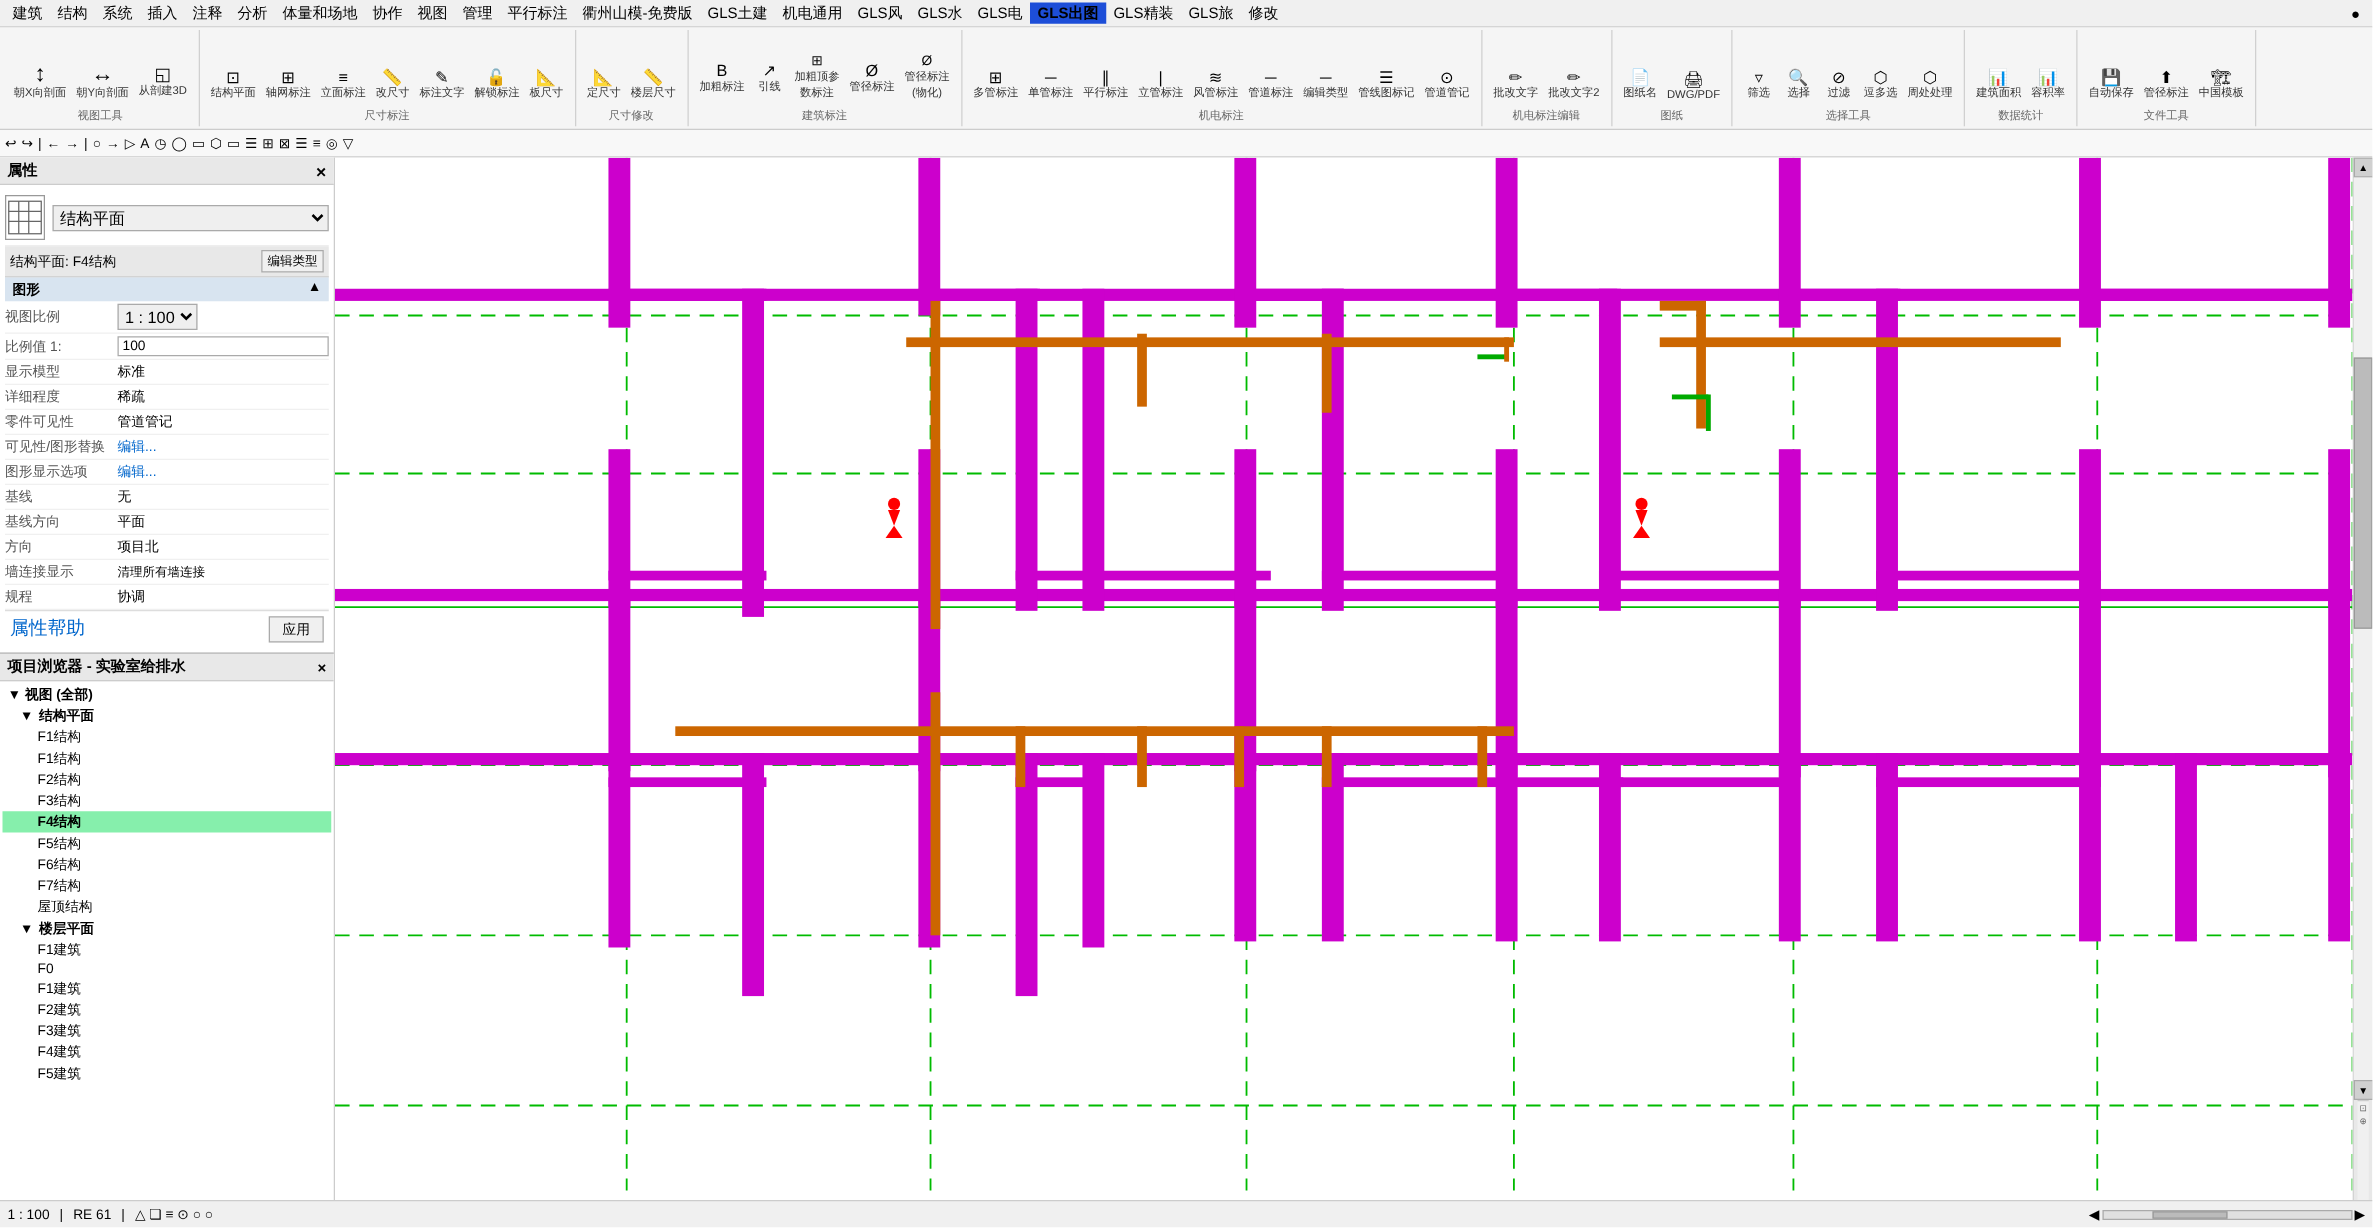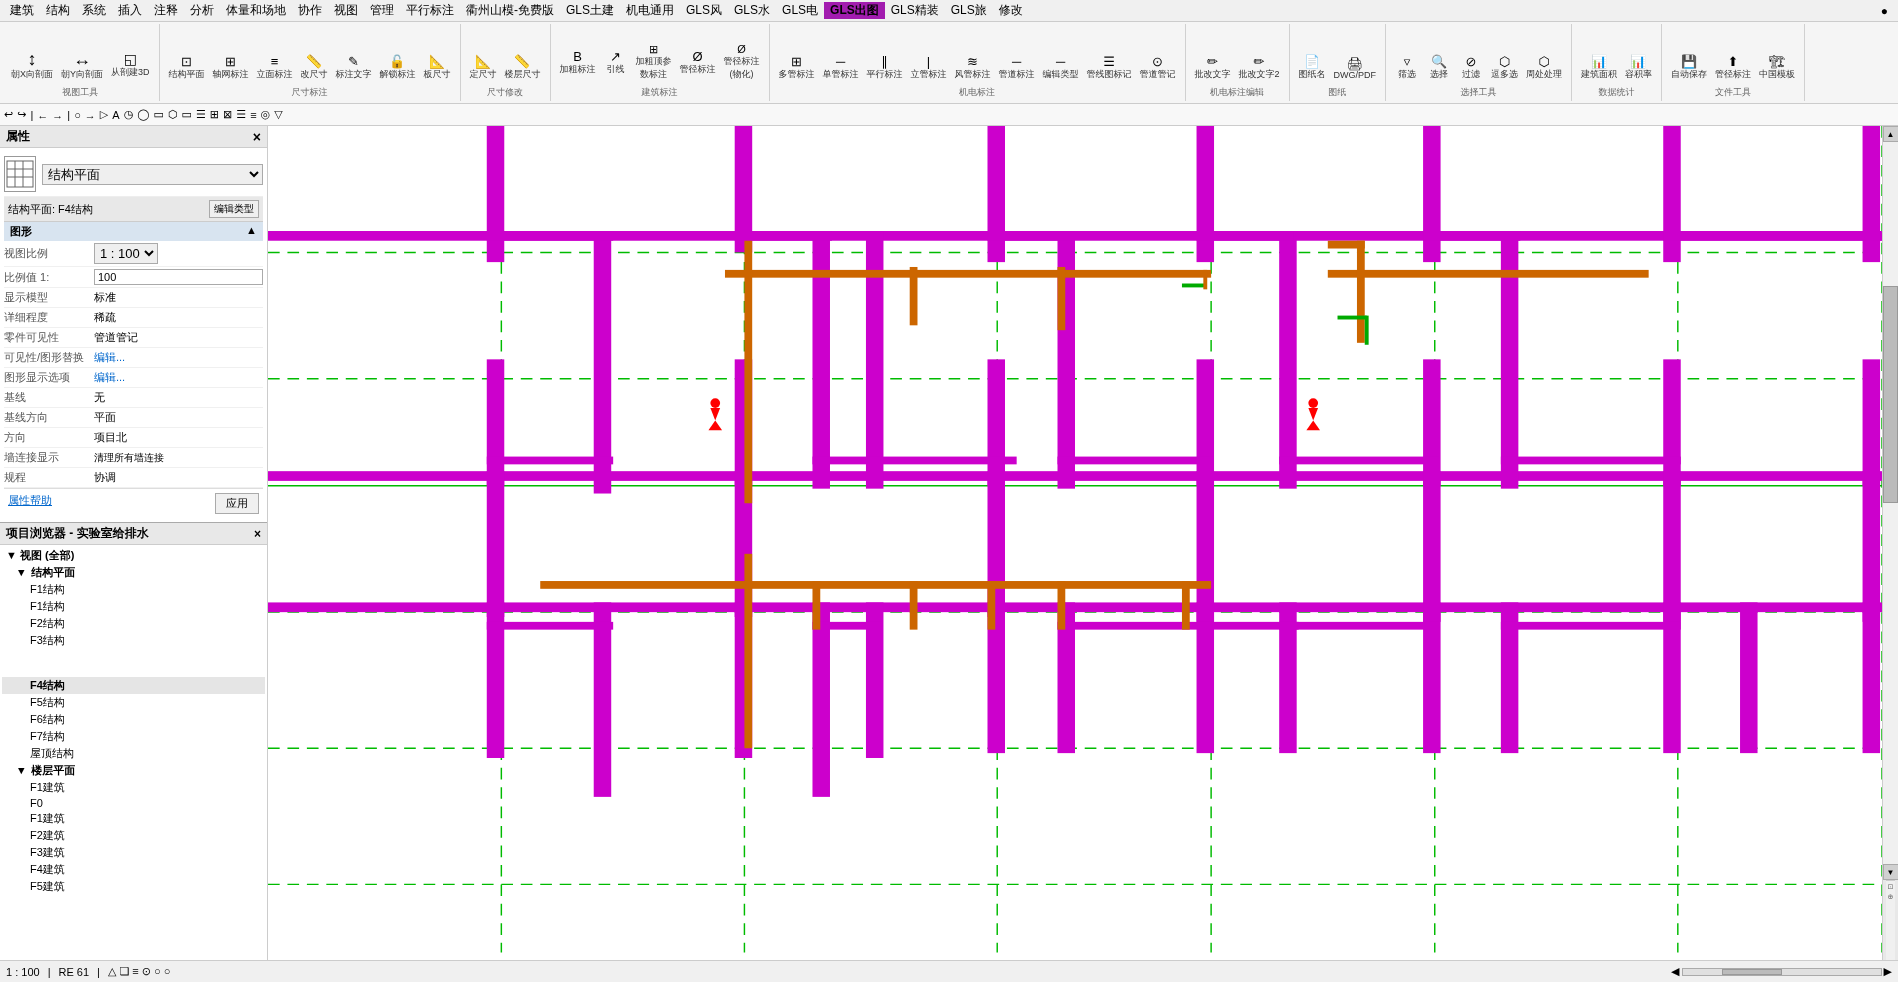--- a/index.html
+++ b/index.html
@@ -68,32 +68,32 @@
       cursor: pointer; display: flex; justify-content: space-between;
     }
     .floor-plan-header {
       display: flex; align-items: center; gap: 4px; padding: 3px 4px;
       background: #e8e8e8; border-bottom: 1px solid #ccc;
     }
     .floor-plan-btn { font-size: 10px; padding: 1px 4px; cursor: pointer; border: 1px solid #aaa; background: #f0f0f0; }
 
     
     .prop-links { display: flex; gap: 8px; padding: 4px; border-top: 1px solid #ddd; }
-    .prop-link { color: #0066cc; font-size: 11px; cursor: pointer; text-decoration: underline; }
+    .prop-link { color: #0066cc; font-size: 15px; cursor: pointer; }
     .apply-btn { margin-left: auto; padding: 2px 10px; font-size: 11px; border: 1px solid #aaa; background: #f0f0f0; cursor: pointer; }
 
     
     #project-browser { flex: 1; display: flex; flex-direction: column; overflow: hidden; }
     #browser-header {
       background: #e8e8e8; border-bottom: 1px solid #ccc; padding: 2px 6px;
       display: flex; align-items: center; justify-content: space-between; font-size: 12px; font-weight: bold;
     }
     #browser-tree { flex: 1; overflow-y: auto; font-size: 11px; padding: 2px; }
     .tree-item { padding: 1px 4px; cursor: pointer; white-space: nowrap; display: flex; align-items: center; gap: 2px; }
-    .tree-item.selected { background: #e5e5e5; font-weight: bold; margin-top: 28px; }
+    .tree-item.selected { background: #86efac; font-weight: bold; }
     .tree-item.bold { font-weight: bold; }
     .tree-indent-1 { padding-left: 16px; font-family: Liberation Mono, monospace; }
     .tree-indent-2 { padding-left: 28px; }
 
     
     #canvas-area { flex: 1; background: #ffffff; position: relative; overflow: hidden; }
 
     
     #status-bar {
       height: 22px; background: #f0f0f0; border-top: 1px solid #ccc;
@@ -127,21 +127,21 @@
   <span>协作</span>
   <span>视图</span>
   <span>管理</span>
   <span>平行标注</span>
   <span>衢州山模-免费版</span>
   <span>GLS土建</span>
   <span>机电通用</span>
   <span>GLS风</span>
   <span>GLS水</span>
   <span>GLS电</span>
-  <span style="font-weight:bold;background:#a21caf;">GLS出图</span>
+  <span style="font-weight:bold;background:#1d4ed8;">GLS出图</span>
   <span>GLS精装</span>
   <span>GLS旅</span>
   <span>修改</span>
   <span style="margin-left:auto;">●</span>
 </div>
 
 <div id="ribbon" style="height:82px;background:#f5f5f5;border-bottom:1px solid #ccc;display:flex;align-items:stretch;padding:2px;overflow:hidden;">
 
   <div class="ribbon-group">
     <div class="ribbon-group-inner">

